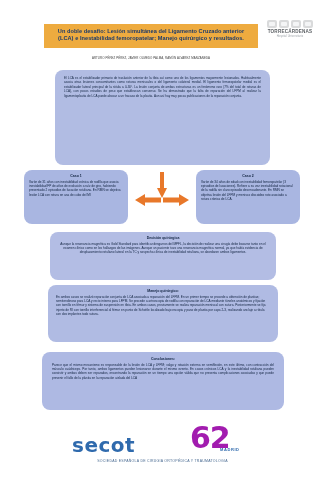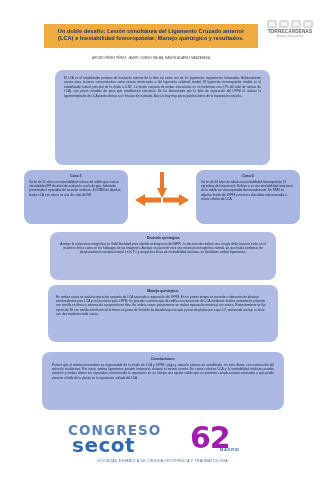--- a/index.html
+++ b/index.html
@@ -220,21 +220,20 @@
 Posteriormente se fija injerto de RI con tornillo interferencial al fémur en punto de Schottle localizado bajo escopia y paso de plastia por capa 2-3, realizando anclaje a rótula con dos implantes todo sutura.</div>
   </div>
 
   <div class="bluebox" id="conclusiones">
     <div class="boxhead">Conclusiones:</div>
     <div class="boxtext just">Parece que el mismo mecanismo es responsable de la lesión de LCA y LFPM; valgo y rotación externa en semiflexión, en este último, con contracción del músculo cuádriceps. Por tanto, ambos ligamentos pueden lesionarse durante el mismo evento. En casos crónicos LCA y la inestabilidad rotuliana pueden coexistir y ambas deben ser reparados, encontrando la reparación en un tiempo una opción válida que no presenta complicaciones asociadas y que puede prevenir el fallo de la plastia en la reparación aislada del LCA</div>
   </div>
 
   <div id="footer-logo">
     <div class="logo-row">
-      <span class="logo-congreso">CONGRESO</span>
       <span class="logo-secot">secot</span>
       <span class="logo-62">62</span>
       <span class="logo-madrid">MADRID</span>
     </div>
     <div class="logo-sub">SOCIEDAD ESPAÑOLA DE CIRUGÍA ORTOPÉDICA Y TRAUMATOLOGÍA</div>
   </div>
 
 </div>
 
 </body></html>

